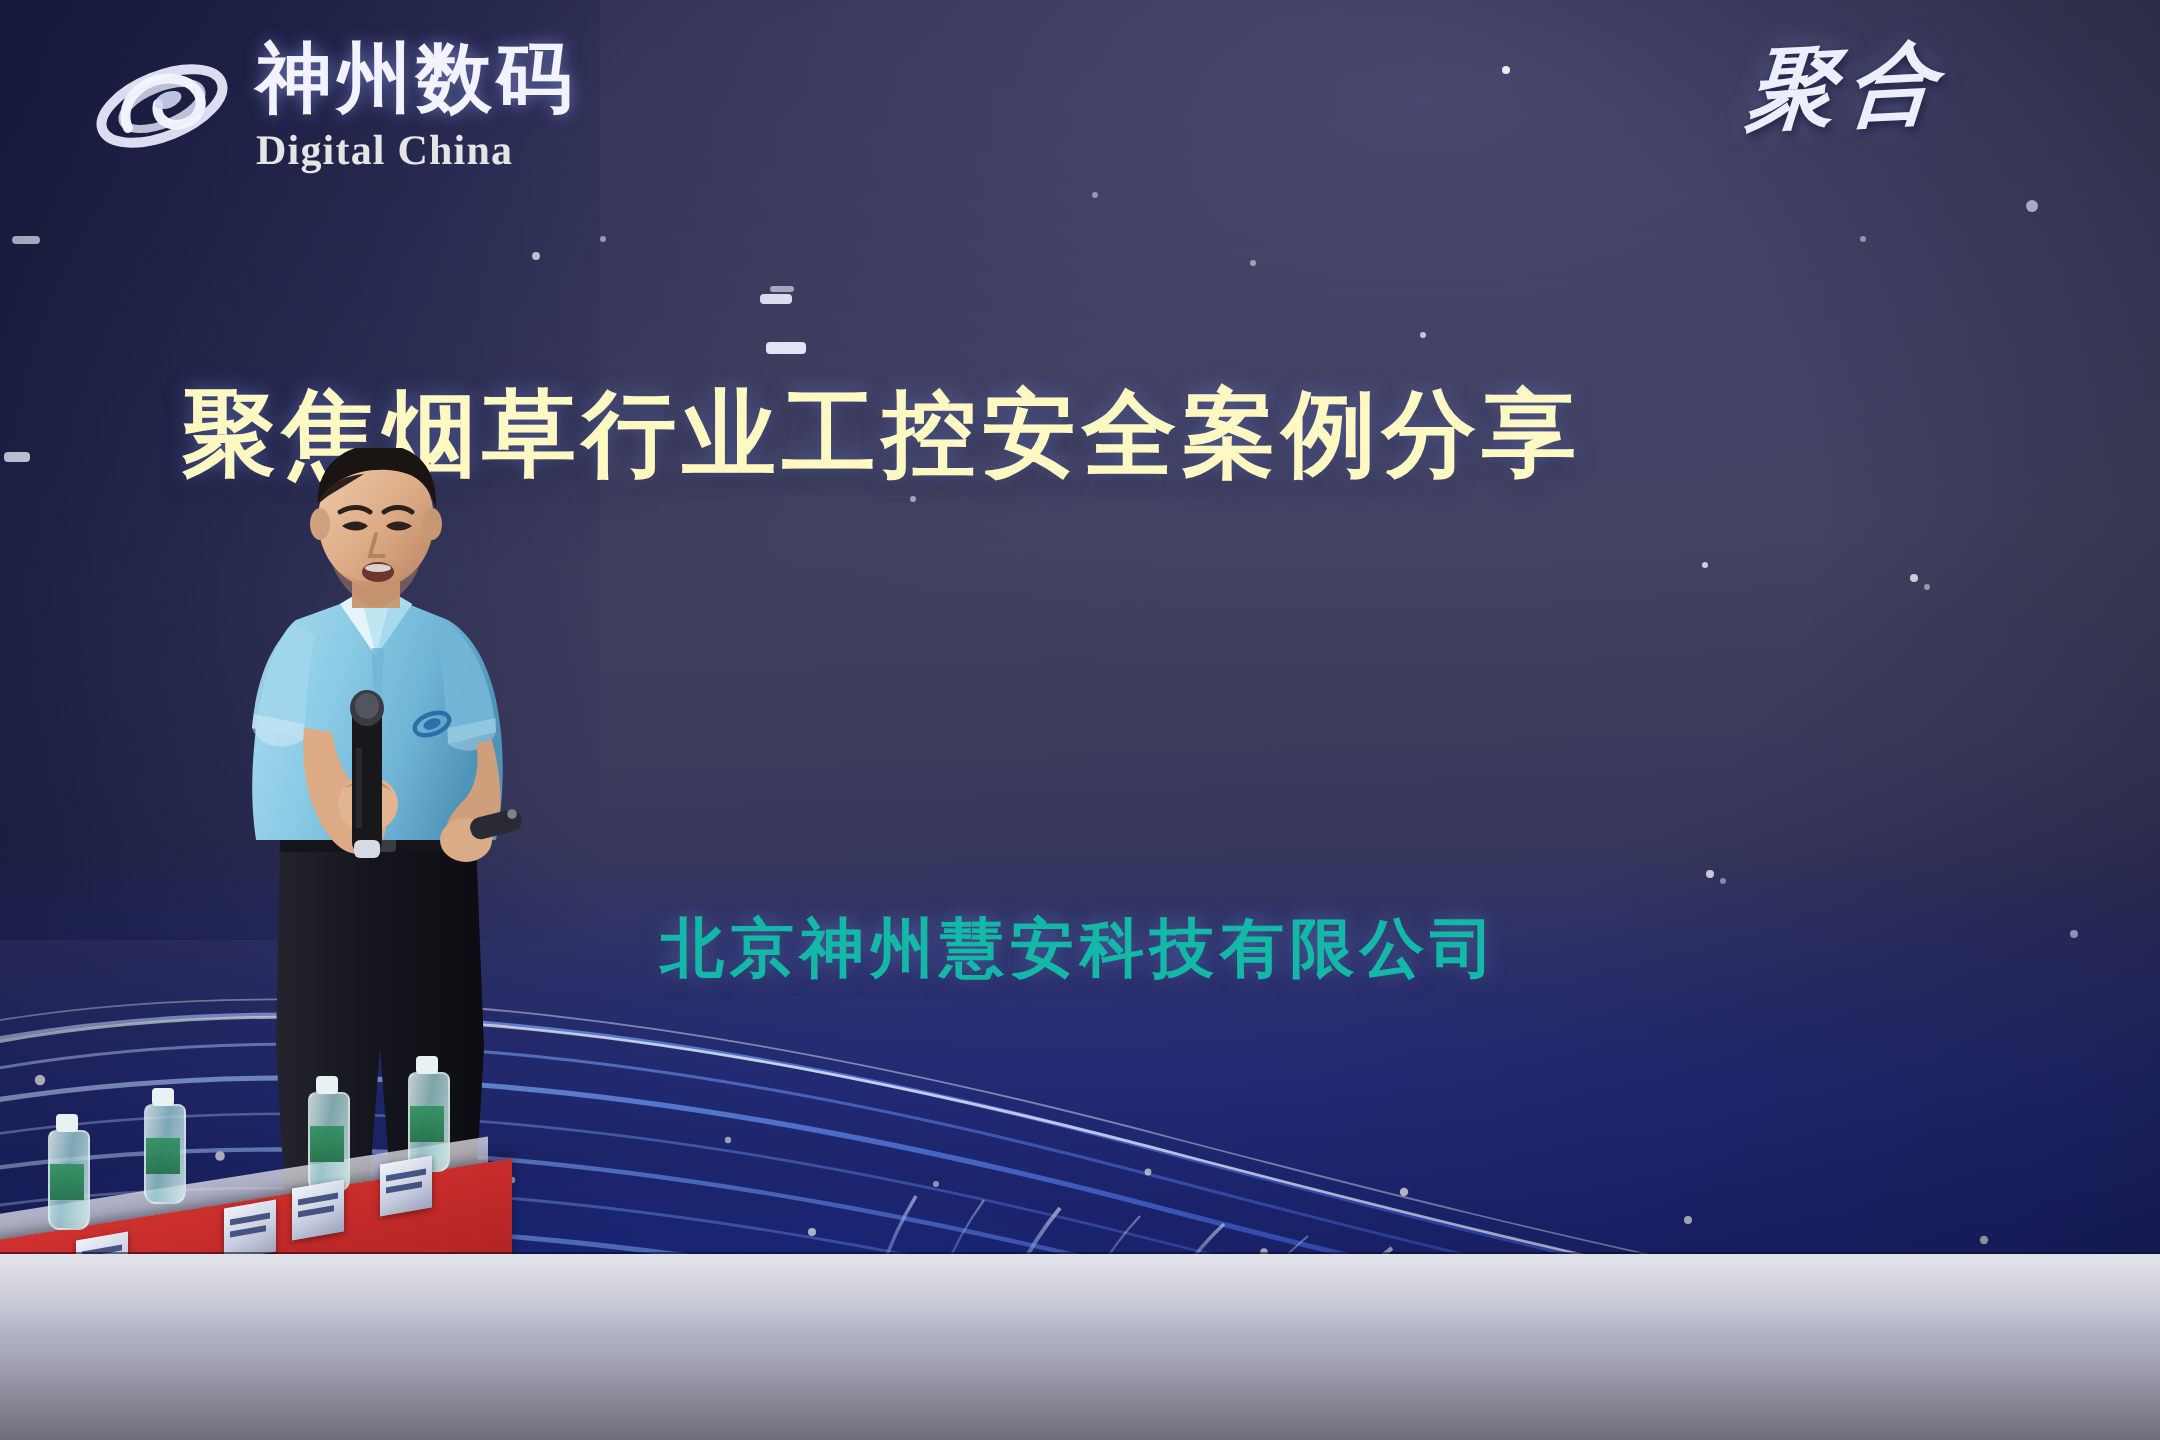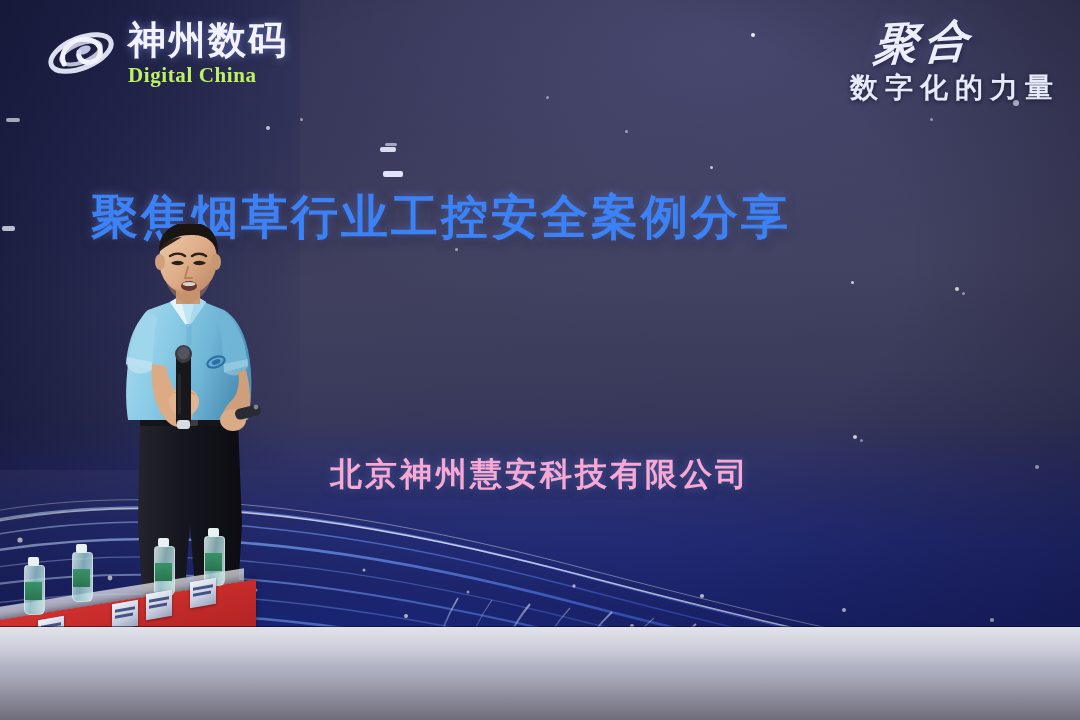--- a/index.html
+++ b/index.html
@@ -64,21 +64,21 @@
 
   
   .logo-left{position:absolute;left:44px;top:20px;display:flex;align-items:center;gap:10px;}
   .dc-mark{width:74px;height:66px;}
   .dc-text{display:flex;flex-direction:column;line-height:1;}
   .dc-cn{
     font-size:38px;font-weight:700;color:#f2f3ff;letter-spacing:2px;
     text-shadow:0 0 8px rgba(150,170,255,.55);
   }
   .dc-en{
-    font-size:21px;font-weight:700;color:#bef264;letter-spacing:.6px;margin-top:6px;
+    font-size:21px;font-weight:700;color:#e5e5e5;letter-spacing:.6px;margin-top:6px;
     font-family:"Liberation Serif","DejaVu Serif",serif;
   }
 
   .logo-right{position:absolute;right:20px;top:14px;text-align:right;}
   .ju-he{
     font-size:44px;font-weight:700;color:#eceefb;letter-spacing:6px;
     font-family:"Liberation Serif","DejaVu Serif",serif;
     font-style:italic;
     transform:skewX(-7deg) rotate(-3deg);
     text-shadow:1px 2px 6px rgba(10,10,40,.8), 0 0 12px rgba(160,180,255,.35);
@@ -86,31 +86,31 @@
   }
   .ju-sub{
     font-size:28px;font-weight:700;color:#e7eaf9;letter-spacing:7px;margin-top:-4px;
     font-family:"Liberation Serif","DejaVu Serif",serif;
     text-shadow:0 1px 4px rgba(10,10,40,.75);
   }
 
   
   .slide-title{
     position:absolute;left:0;top:186px;width:882px;text-align:center;
-    font-size:47px;font-weight:700;color:#3b82f6;letter-spacing:3px;
+    font-size:47px;font-weight:700;color:#fef9c3;letter-spacing:3px;
     text-shadow:0 0 10px rgba(140,160,255,.5), 0 3px 10px rgba(0,0,10,.6);
   }
   .slide-date{
     position:absolute;left:0;top:350px;width:1080px;text-align:center;
     font-size:30px;font-weight:700;color:#f4f5ff;letter-spacing:2px;
     text-shadow:0 2px 8px rgba(0,0,20,.55);
   }
   .slide-company{
     position:absolute;left:0;top:453px;width:1080px;text-align:center;
-    font-size:32px;font-weight:700;color:#f9a8d4;letter-spacing:3px;
+    font-size:32px;font-weight:700;color:#14b8a6;letter-spacing:3px;
     text-shadow:0 0 10px rgba(130,160,255,.55), 0 2px 8px rgba(0,0,20,.5);
   }
 
   
   .speaker{position:absolute;left:96px;top:224px;width:190px;height:404px;}
   .sp-svg{position:absolute;left:0;top:0;}
 
   
   .table-wrap{position:absolute;left:-6px;top:558px;width:268px;height:170px;}
   .table-cloth{
@@ -291,21 +291,20 @@
       <ellipse cx="40" cy="30" rx="7" ry="4" transform="rotate(-22 40 30)" fill="#cfd6f5" opacity=".9"></ellipse>
     </svg>
     <div class="dc-text">
       <span class="dc-cn">神州数码</span>
       <span class="dc-en">Digital China</span>
     </div>
   </div>
 
   <div class="logo-right">
     <div class="ju-he">聚合</div>
-    <div class="ju-sub">数字化的力量</div>
   </div>
 
   <div class="slide-title">聚焦烟草行业工控安全案例分享</div>
   <div class="slide-company">北京神州慧安科技有限公司</div>
 
   <div class="speaker">
     <svg class="sp-svg" width="190" height="404" viewBox="0 0 190 404">
       <defs>
         <linearGradient id="polo" x1="0" y1="0" x2="1" y2="0.3">
           <stop offset="0%" stop-color="#a9dcef"></stop>

